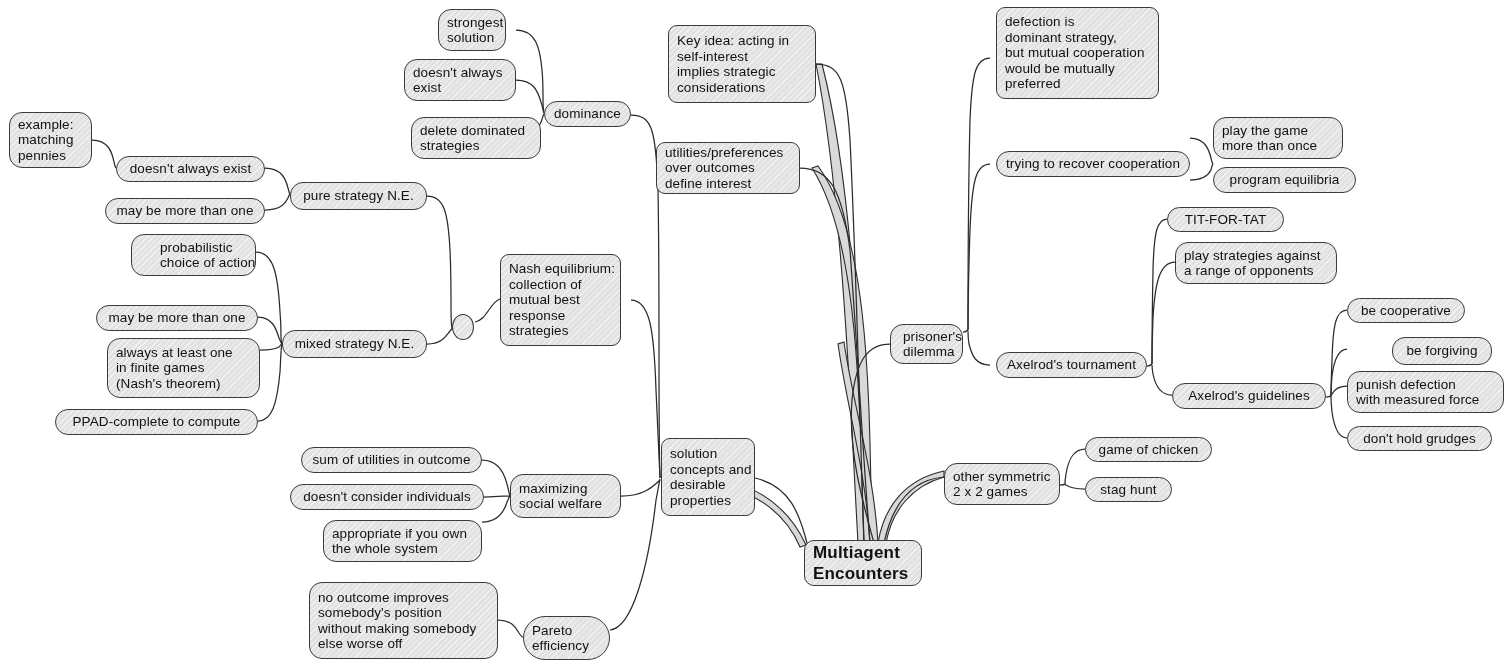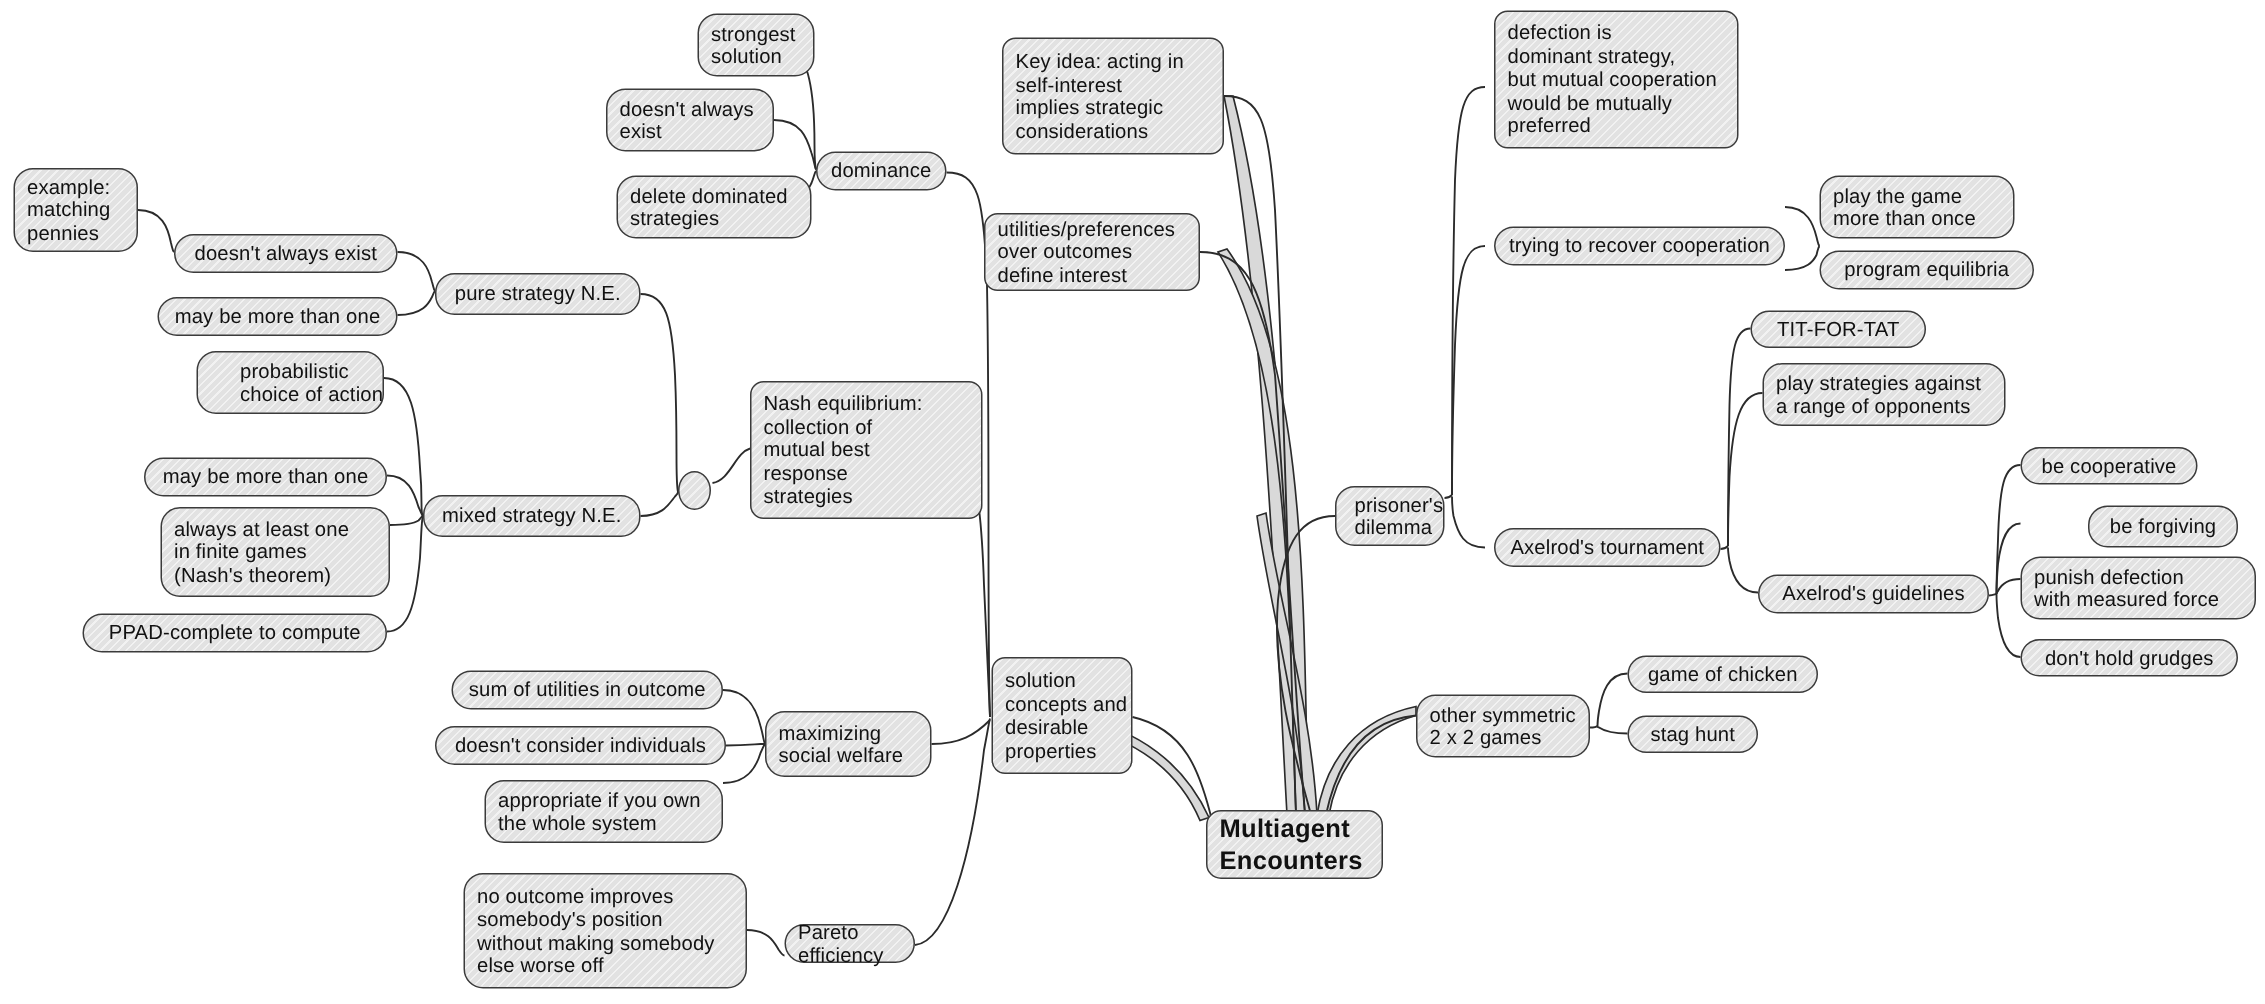--- a/index.html
+++ b/index.html
@@ -174,30 +174,30 @@
 properties</div>
 
   <div class="node pill" style="left:890px;top:324px;width:73px;height:40px;padding-left:12px;">prisoner's
 dilemma</div>
 
   <div class="node pill" style="left:944px;top:463px;width:116px;height:42px;">other symmetric
 2 x 2 games</div>
 
   <div class="node pill" style="left:544px;top:101px;width:87px;height:26px;justify-content:center;">dominance</div>
 
-  <div class="node pill" style="left:438px;top:9px;width:78px;height:42px;margin-left:27px;">strongest
+  <div class="node pill" style="left:438px;top:9px;width:68px;height:42px;">strongest
 solution</div>
 
   <div class="node pill" style="left:404px;top:59px;width:112px;height:42px;">doesn't always
 exist</div>
 
   <div class="node pill" style="left:386px;top:117px;width:130px;height:42px;margin-left:25px;">delete dominated
 strategies</div>
 
-  <div class="node" style="left:500px;top:254px;width:155px;height:92px;">Nash equilibrium:
+  <div class="node" style="left:500px;top:254px;width:121px;height:92px;">Nash equilibrium:
 collection of
 mutual best
 response
 strategies</div>
 
   <div class="ellipse-node" style="left:452px;top:314px;width:22px;height:26px;"></div>
 
   <div class="node pill" style="left:290px;top:182px;width:137px;height:28px;justify-content:center;">pure strategy N.E.</div>
 
   <div class="node pill" style="left:282px;top:330px;width:145px;height:28px;justify-content:center;">mixed strategy N.E.</div>
@@ -224,21 +224,21 @@
   <div class="node pill" style="left:301px;top:447px;width:181px;height:26px;justify-content:center;">sum of utilities in outcome</div>
 
   <div class="node pill" style="left:510px;top:474px;width:111px;height:44px;">maximizing
 social welfare</div>
 
   <div class="node pill" style="left:290px;top:484px;width:194px;height:26px;justify-content:center;">doesn't consider individuals</div>
 
   <div class="node pill" style="left:323px;top:520px;width:159px;height:42px;">appropriate if you own
 the whole system</div>
 
-  <div class="node pill" style="left:523px;top:616px;width:87px;height:26px;border-radius:22px;">Pareto
+  <div class="node pill" style="left:523px;top:616px;width:87px;height:44px;border-radius:22px;">Pareto
 efficiency</div>
 
   <div class="node pill" style="left:309px;top:582px;width:189px;height:77px;">no outcome improves
 somebody's position
 without making somebody
 else worse off</div>
 
   <div class="node" style="left:996px;top:7px;width:163px;height:92px;">defection is
 dominant strategy,
 but mutual cooperation

